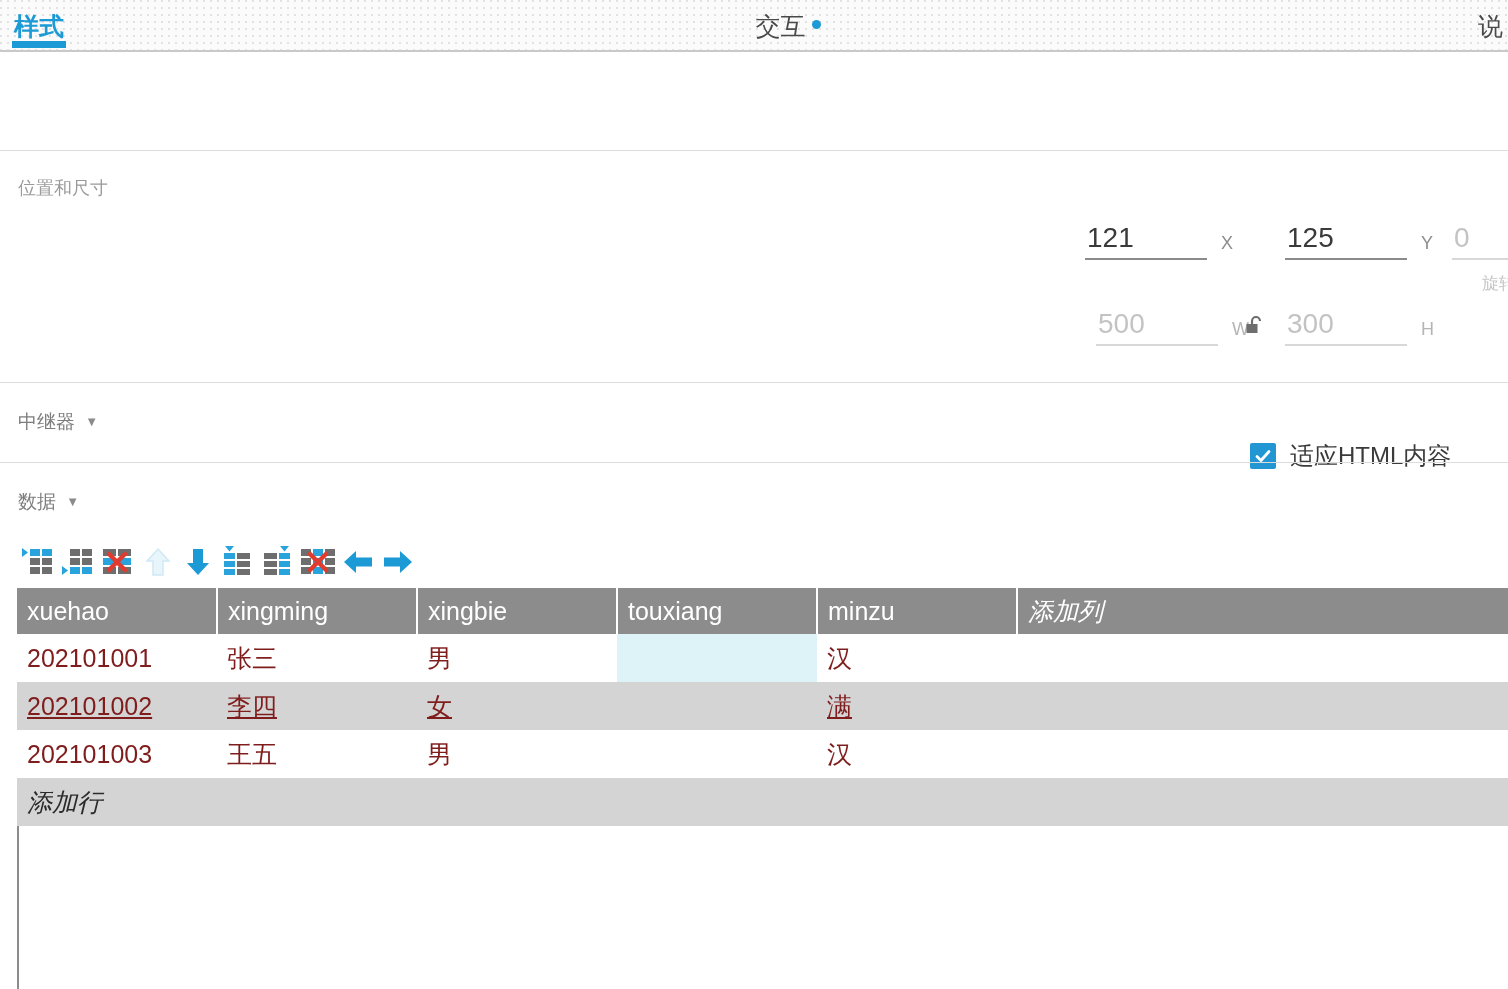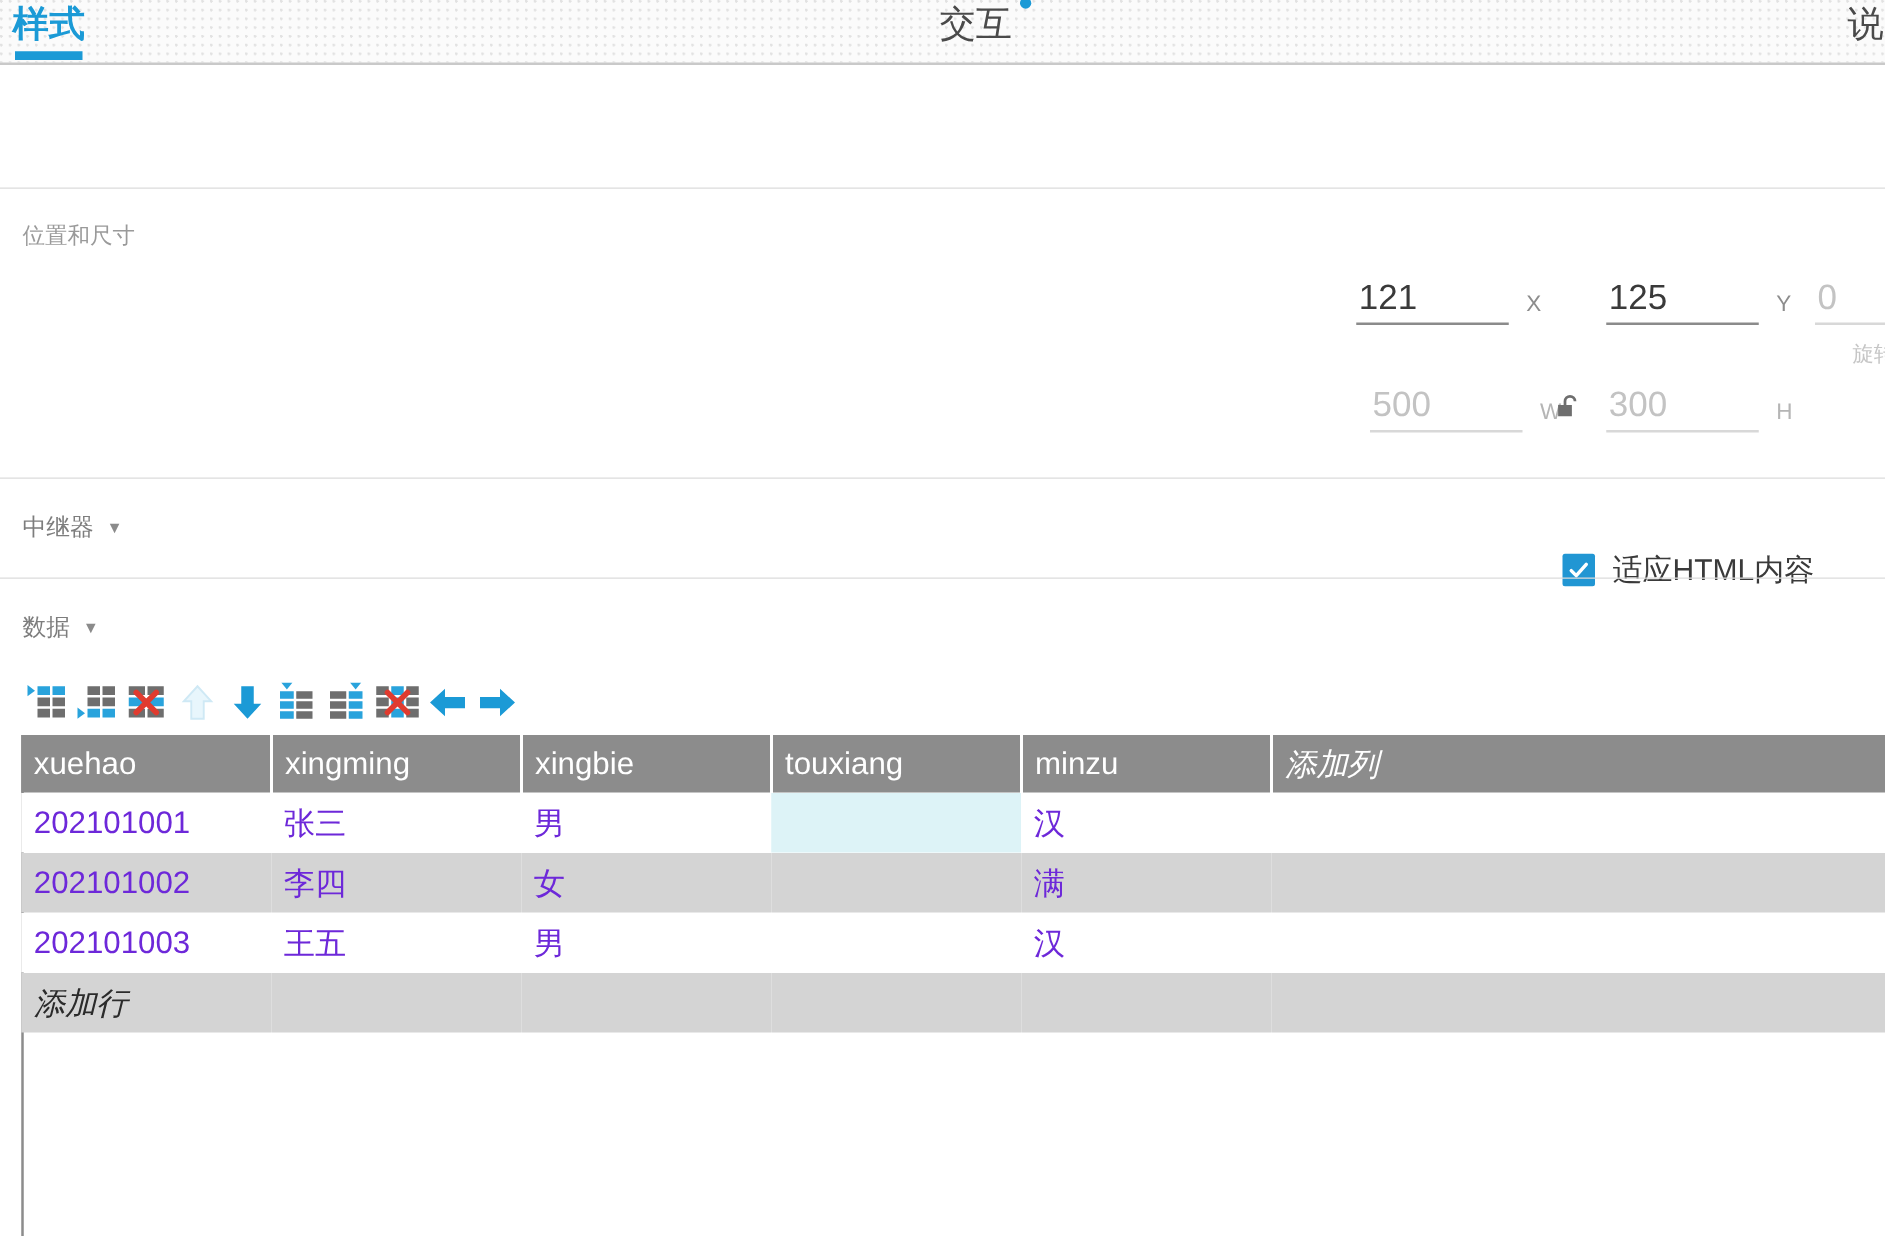--- a/index.html
+++ b/index.html
@@ -15,22 +15,22 @@
   .tabbar {
     position: absolute; left:0; top:0; width:1508px; height:52px;
     background:#fbfbfb;
     background-image:
       radial-gradient(circle at 1px 1px, #e2e2e2 1px, transparent 1.2px);
     background-size: 7px 7px;
     border-bottom: 2px solid #c9c9c9;
   }
   .tab {
     position:absolute; top:0; height:52px;
-    display:flex; align-items:flex-start; justify-content:center;
-    font-size:29px; color:#4a4a4a; white-space:nowrap;
+    display:flex; align-items:center; justify-content:center;
+    font-size:25px; color:#4a4a4a; white-space:nowrap;
     cursor:pointer;
   }
   .tab.active { color:#1b9ad6; font-weight:600; }
   .tab .underline {
     position:absolute; left:50%; transform:translateX(-50%);
     bottom:4px; width:54px; height:7px; background:#1b9ad6;
   }
   .tab-style  { left:10px;  width:58px; }
   .tab-inter  { left:742px; width:92px; }
   .tab-notes  { left:1478px; width:60px; justify-content:flex-start;}
@@ -119,30 +119,30 @@
 
   
   .tbl-wrap {
     position:absolute; left:17px; top:588px; width:1491px;
   }
   .dtable {
     width:1491px; border-collapse:collapse; table-layout:fixed;
   }
   .dtable th, .dtable td {
     height:48px; padding:0 0 0 10px;
-    font-size:25px; color:#6d28d9; text-align:left;
+    font-size:25px; color:#7f1d1d; text-align:left;
     vertical-align:middle; overflow:hidden; white-space:nowrap;
   }
   .dtable thead th {
     background:#8c8c8c; color:#ffffff; font-weight:400;
     border-left:2px solid #ffffff; height:46px;
   }
   .dtable thead th:first-child { border-left:none; }
   .dtable thead th.addcol { font-style:italic; }
-  .dtable tbody tr.row-even td { background:#d4d4d4; }
+  .dtable tbody tr.row-even td { background:#d4d4d4;text-decoration:underline; }
   .dtable tbody tr.row-odd  td { background:#ffffff; }
   .dtable tbody td.sel { background:#ddf3f7 !important; }
   .dtable tbody tr.addrow td {
     background:#d4d4d4; font-style:italic; color:#2b2b2b;
   }
   .tbl-leftline {
     position:absolute; left:17px; top:588px; width:2px; height:401px;
     background:#8c8c8c;
   }
   .col-a{width:200px}.col-b{width:200px}.col-c{width:200px}

